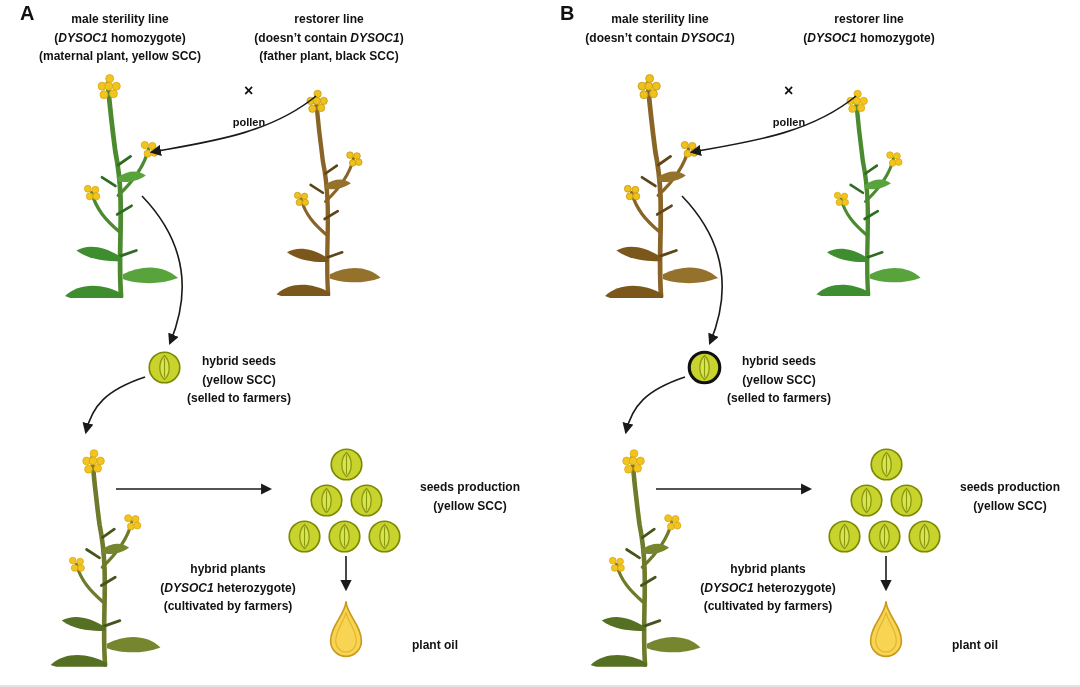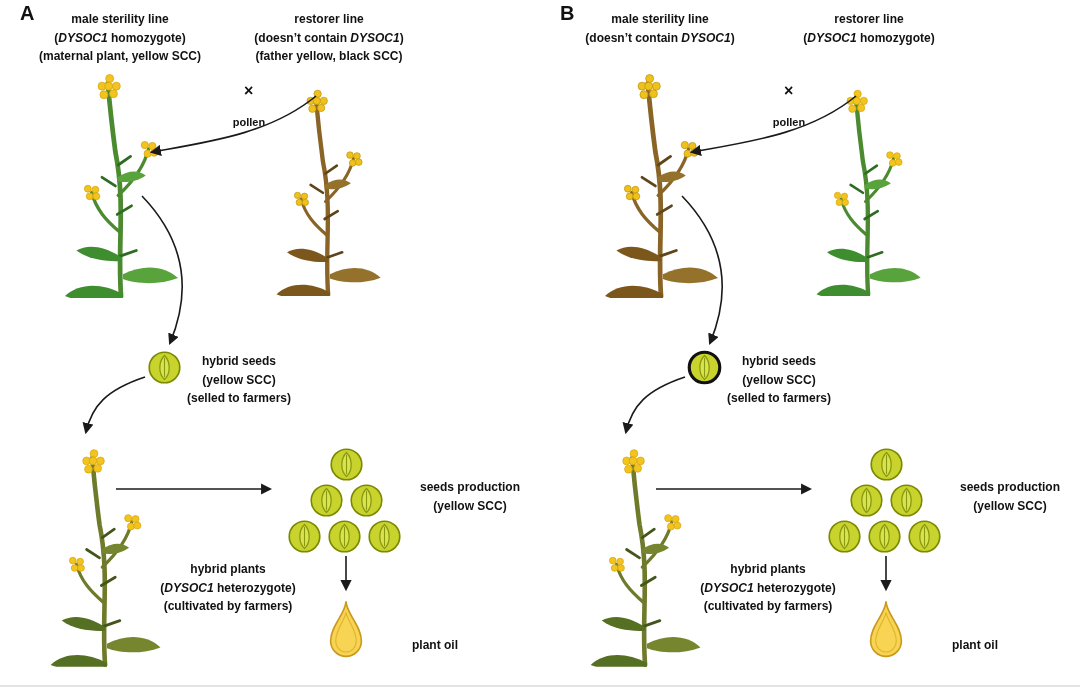--- a/index.html
+++ b/index.html
@@ -96,21 +96,21 @@
 
     <div class="caption maternal-caption">
       <div>male sterility line</div>
       <div><span>(</span><i>DYSOC1</i><span> homozygote)</span></div>
       <div>(maternal plant, yellow SCC)</div>
     </div>
 
     <div class="caption restorer-caption">
       <div>restorer line</div>
       <div><span>(doesn’t contain </span><i>DYSOC1</i><span>)</span></div>
-      <div>(father yellow, black SCC)</div>
+      <div>(father plant, black SCC)</div>
     </div>
 
     <svg class="plant green maternal-plant" viewBox="0 0 130 240">
         <use href="#sym-plant"></use>
       </svg>
     <svg class="plant brown restorer-plant" viewBox="0 0 130 240">
         <use href="#sym-plant"></use>
       </svg>
 
     <div class="cross">×</div>

